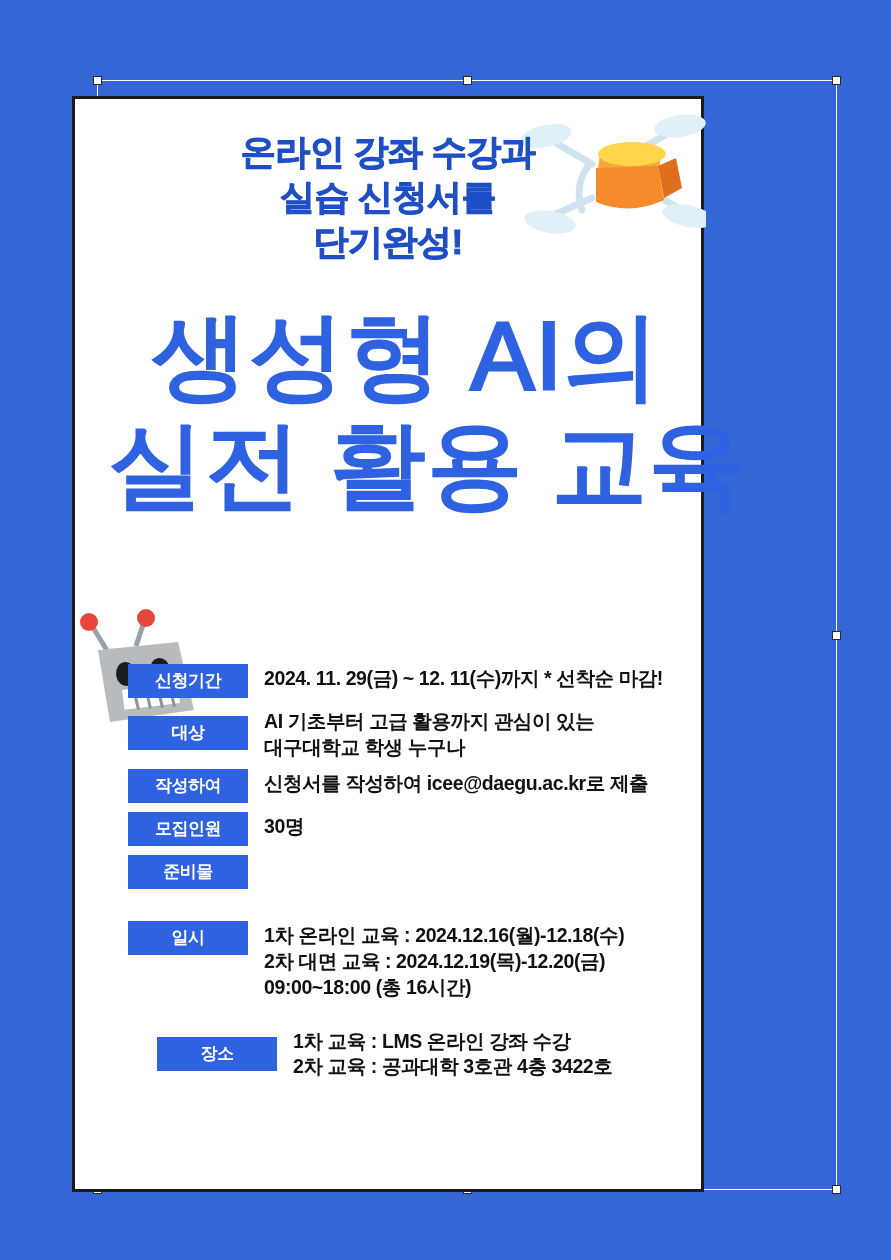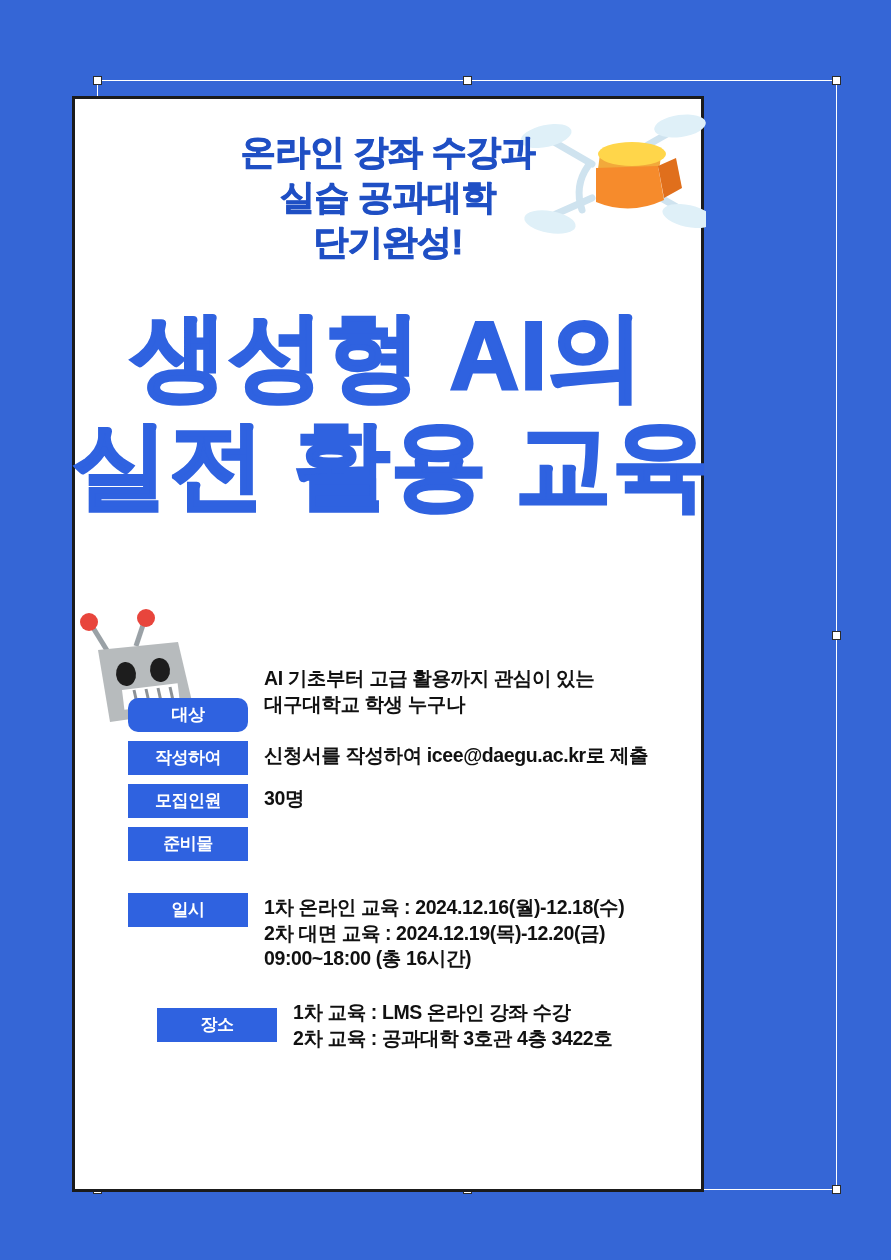--- a/index.html
+++ b/index.html
@@ -74,23 +74,24 @@
   .kicker div { white-space: nowrap; }
 
   .title {
     position: absolute;
     left: 0;
     right: 0;
     top: 205px;
     text-align: center;
     color: #2f62e0;
     font-size: 96px;
-    font-weight: bold;
+    font-weight: normal;
     line-height: 1.14;
     letter-spacing: 1px;
+    padding-left: 36px;
     -webkit-text-stroke: 3px #2f62e0;
   }
   .title div { white-space: nowrap; }
 
   
   #info {
     position: absolute;
     left: 56px;
     top: 568px;
     right: 30px;
@@ -115,21 +116,21 @@
   .row .val {
     flex: 1 1 auto;
     color: #111111;
     font-size: 19.5px;
     font-weight: bold;
     line-height: 1.32;
     letter-spacing: -0.4px;
     padding-top: 2px;
     white-space: pre-line;
   }
-  .row.tall .tag { margin-top: 34px; border-radius: 10px; }
+  .row.tall .tag { margin-top: 9px; }
   .row.schedule { margin-top: 32px; }
   .row.place { margin-top: 26px; margin-left: 29px; }
   .row.place .tag { margin-top: 10px; }
 
   
   #drone {
     position: absolute;
     right: -2px;
     top: 6px;
     width: 210px;
@@ -180,21 +181,21 @@
     <ellipse cx="192" cy="114" rx="26" ry="11" fill="#dff0f8" transform="rotate(12 192 114)"></ellipse>
     <path d="M104 52 q26 -16 52 -4 q10 5 8 14 l-6 16 -58 4 z" fill="#f2a93b"></path>
     <path d="M100 66 l62 -2 l6 34 q-34 16 -68 2 z" fill="#f68b2c"></path>
     <path d="M162 64 l18 -8 l6 30 l-18 10 z" fill="#e06f1c"></path>
     <ellipse cx="136" cy="52" rx="34" ry="12" fill="#ffd64a"></ellipse>
     <path d="M92 64 q-14 20 -6 44" stroke="#cfe3ef" stroke-width="7" fill="none" stroke-linecap="round"></path>
   </svg>
 
   <div class="kicker">
     <div>온라인 강좌 수강과</div>
-    <div>실습 공과대학</div>
+    <div>실습 신청서를</div>
     <div>단기완성!</div>
   </div>
 
   <div class="title">
     <div>생성형 AI의</div>
     <div>실전 활용 교육</div>
   </div>
 
   <svg id="robot" viewBox="0 0 150 140" xmlns="http://www.w3.org/2000/svg">
     <g stroke="#9aa1a6" stroke-width="5">
@@ -210,20 +211,24 @@
     <g stroke="#8d9296" stroke-width="3">
       <path d="M60 84 L62 104" transform="rotate(-7 60 84)"></path>
       <path d="M72 83 L74 103" transform="rotate(-7 72 83)"></path>
       <path d="M84 82 L86 102" transform="rotate(-7 84 82)"></path>
       <path d="M96 81 L98 101" transform="rotate(-7 96 81)"></path>
     </g>
   </svg>
 
   <div id="info">
 
+    <div class="row">
+      <div class="tag">신청기간</div>
+      <div class="val">2024. 11. 29(금) ~ 12. 11(수)까지  * 선착순 마감!</div>
+    </div>
 
     <div class="row tall">
       <div class="tag">대상</div>
       <div class="val">AI 기초부터 고급 활용까지 관심이 있는
 대구대학교 학생 누구나</div>
     </div>
 
     <div class="row">
       <div class="tag">작성하여</div>
       <div class="val">신청서를 작성하여 icee@daegu.ac.kr로 제출</div>

